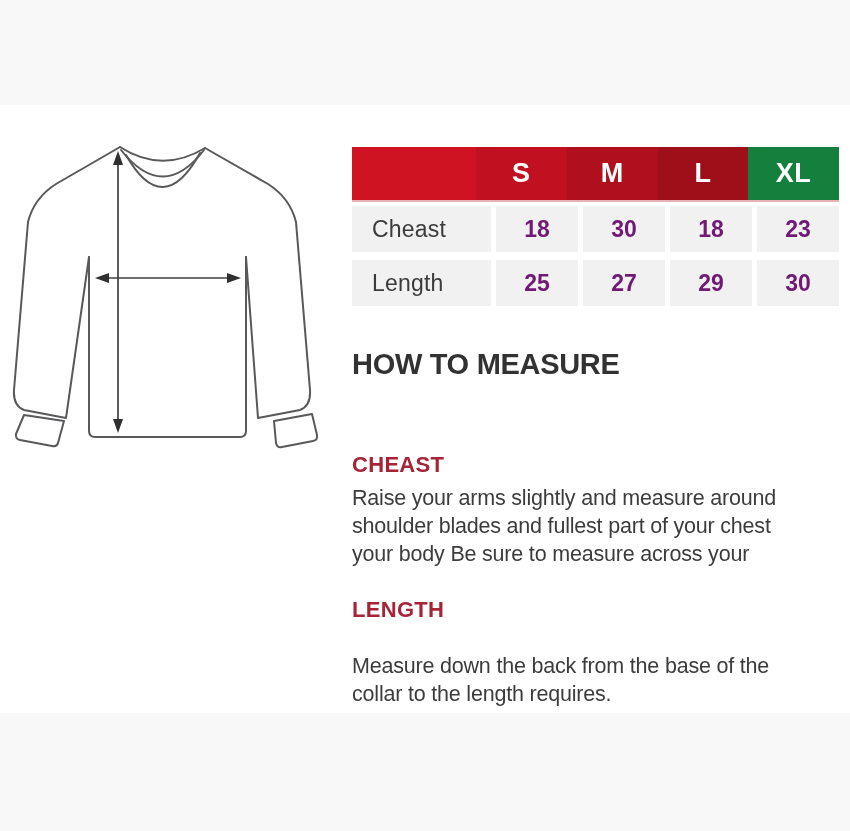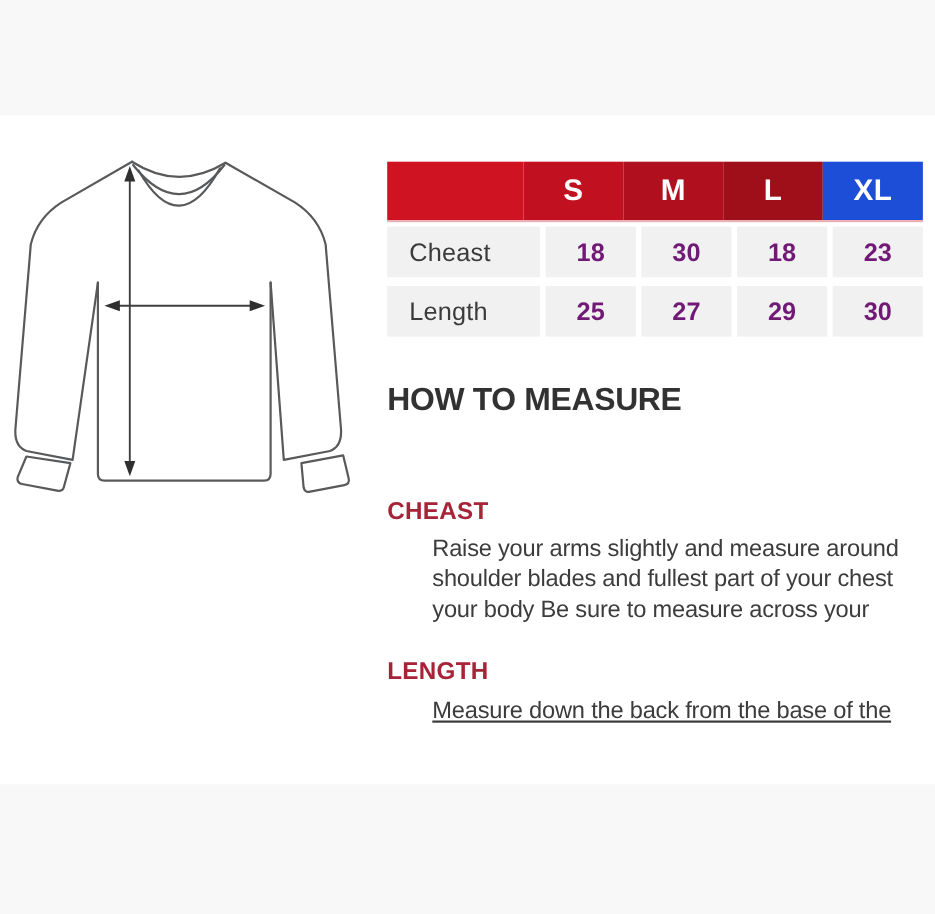--- a/index.html
+++ b/index.html
@@ -49,22 +49,22 @@
     position:absolute;left:352px;
     font-size:22px;font-weight:bold;letter-spacing:0.3px;white-space:nowrap;
   }
   .sec-heading.chest{top:452px;}
   .sec-heading.length{top:597px;}
   .sec-text{
     position:absolute;left:352px;
     font-size:21.5px;color:#3c3c3c;line-height:28px;letter-spacing:-0.2px;
   }
   .sec-text.chest{top:484px;}
-  .sec-text.length{top:632px;text-decoration:underline;}
-  .sec-text div{white-space:nowrap;margin-left:41px;}
+  .sec-text.length{top:652px;}
+  .sec-text div{white-space:nowrap;}
 </style>
 </head>
 <body>
 
 <div class="page">
   <div class="content-band"></div>
 
   <div class="shirt-wrap">
     <svg viewBox="0 0 332 336">
       <g fill="none" stroke="#58595b" stroke-width="2" stroke-linecap="round" stroke-linejoin="round">
@@ -96,21 +96,21 @@
       </g>
     </svg>
   </div>
 
   <div class="size-table">
     <div class="t-header">
       <div class="th corner" style="background: rgb(207, 19, 34);"></div>
       <div class="th" style="background: rgb(193, 17, 32);">S</div>
       <div class="th" style="background: rgb(176, 16, 29);">M</div>
       <div class="th" style="background: rgb(159, 15, 25);">L</div>
-      <div class="th" style="background: #1d4ed8;">XL</div>
+      <div class="th" style="background: #15803d;">XL</div>
     </div>
     <div class="t-row first">
       <div class="td label">Cheast</div>
       <div class="td">18</div>
       <div class="td">30</div>
       <div class="td">18</div>
       <div class="td">23</div>
     </div>
     <div class="t-row second">
       <div class="td label">Length</div>
@@ -126,14 +126,15 @@
   <div class="sec-heading chest" style="color: rgb(167, 35, 55);">CHEAST</div>
   <div class="sec-text chest">
     <div>Raise your arms slightly and measure around</div>
     <div>shoulder blades and fullest part of your chest</div>
     <div>your body Be sure to measure across your</div>
   </div>
 
   <div class="sec-heading length" style="color: rgb(167, 35, 55);">LENGTH</div>
   <div class="sec-text length">
     <div>Measure down the back from the base of the</div>
+    <div>collar to the length requires.</div>
   </div>
 </div>
 
 </body></html>

